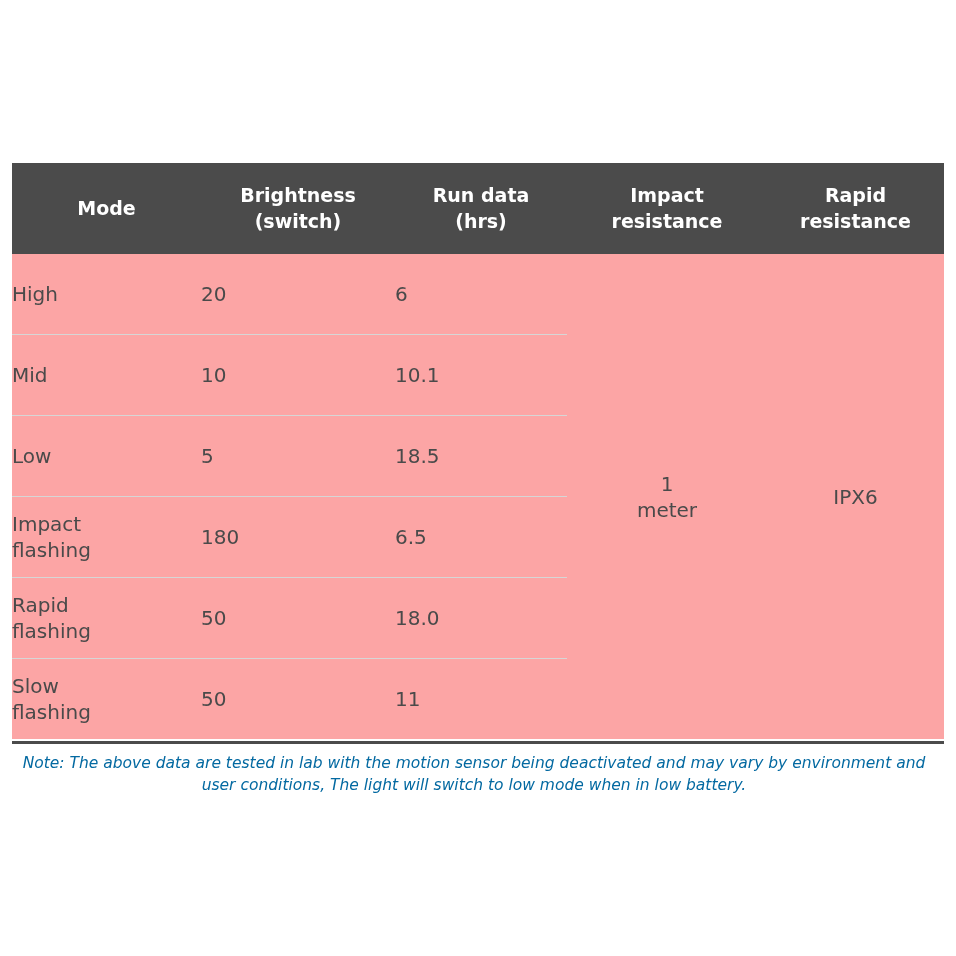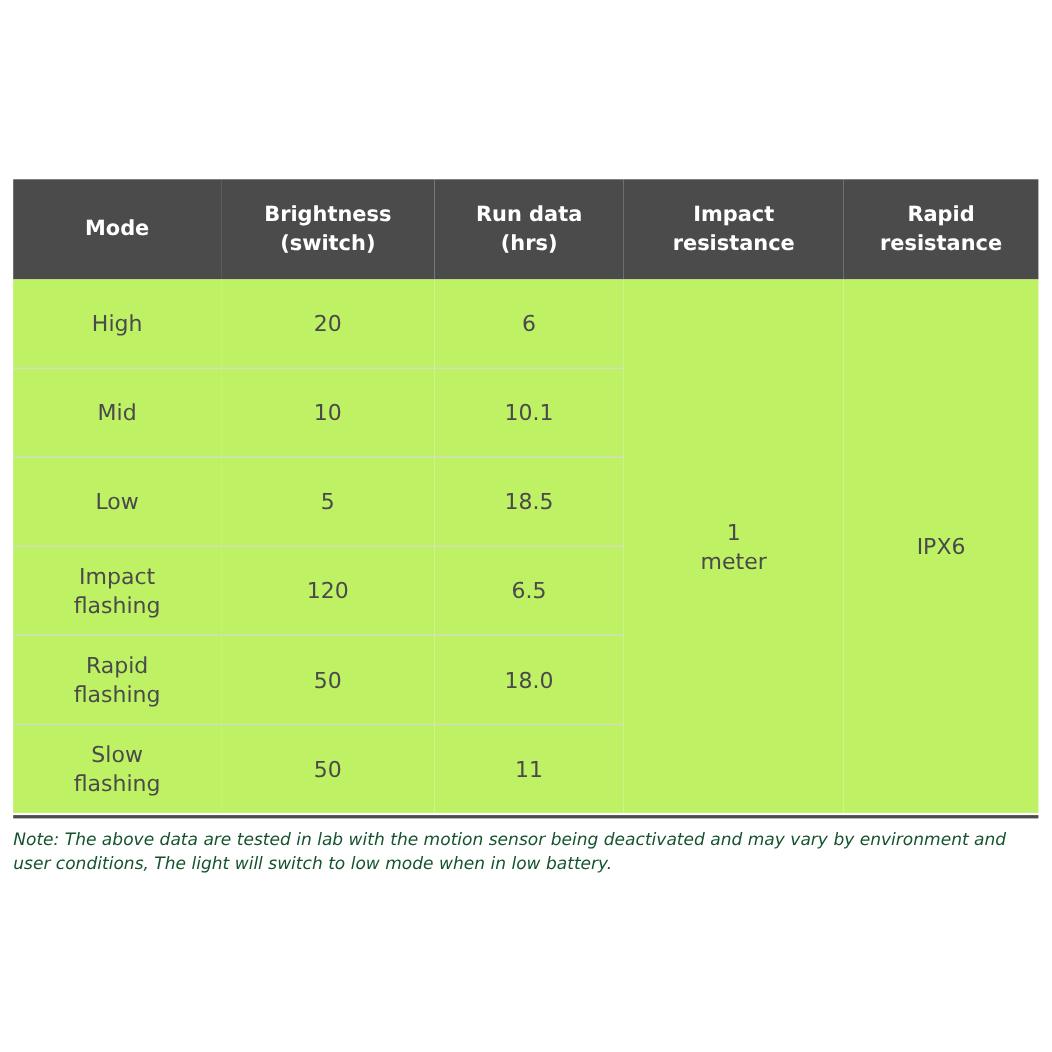--- a/index.html
+++ b/index.html
@@ -41,26 +41,25 @@
   }
   .col-mode    { width: 189px; }
   .col-bright  { width: 194px; }
   .col-runtime { width: 172px; }
   .col-impact  { width: 200px; }
   .col-water   { width: 177px; }
 
   .spec-table tbody td {
     font-size: 20px;
     color: #4a4a4a;
-    text-align: center;
     vertical-align: middle;
     padding: 0;
     height: 80px;
     line-height: 1.3;
-    background: #bef264;
+    background: #fca5a5;
   }
   .spec-table tbody tr td.sep-cell {
     border-bottom: 1px solid #d6d6d6;
   }
   .spec-table tbody tr:last-child td.sep-cell {
     border-bottom: none;
   }
   .merged-cell {
     border: none;
     font-size: 20px;
@@ -80,23 +79,23 @@
     height: 3px;
     background: #4b4b4b;
   }
   .note {
     position: absolute;
     left: 12px;
     top: 752px;
     width: 924px;
     font-size: 15.5px;
     font-style: italic;
-    color: #14532d;
+    color: #0369a1;
     line-height: 1.45;
-    text-align: left;
+    text-align: center;
   }
 </style>
 </head>
 <body>
 
 <div class="sheet">
 
   <table class="spec-table">
     <colgroup>
       <col class="col-mode">
@@ -159,21 +158,21 @@
           <span class="two-line"></span>
         </td>
         <td class="sep-cell">5</td>
         <td class="sep-cell">18.5</td>
       </tr>
       <tr>
         <td class="sep-cell">
           <span class="two-line">Impact</span>
           <span class="two-line">flashing</span>
         </td>
-        <td class="sep-cell">120</td>
+        <td class="sep-cell">180</td>
         <td class="sep-cell">6.5</td>
       </tr>
       <tr>
         <td class="sep-cell">
           <span class="two-line">Rapid</span>
           <span class="two-line">flashing</span>
         </td>
         <td class="sep-cell">50</td>
         <td class="sep-cell">18.0</td>
       </tr>

